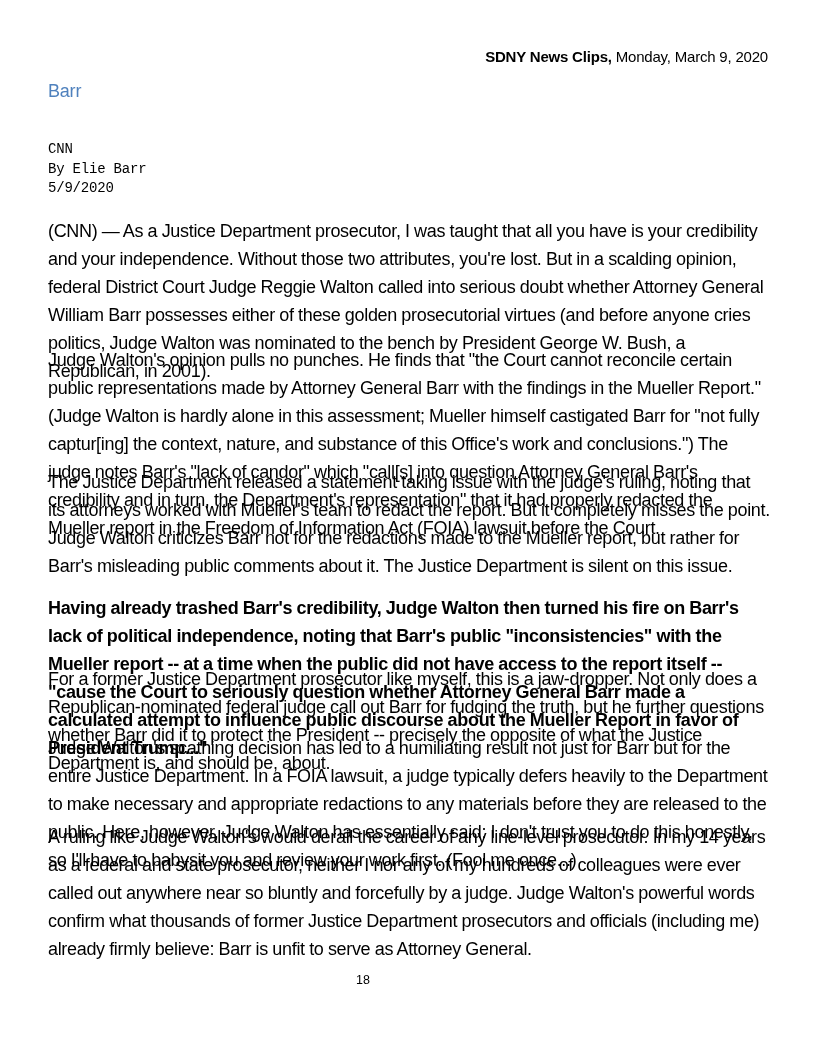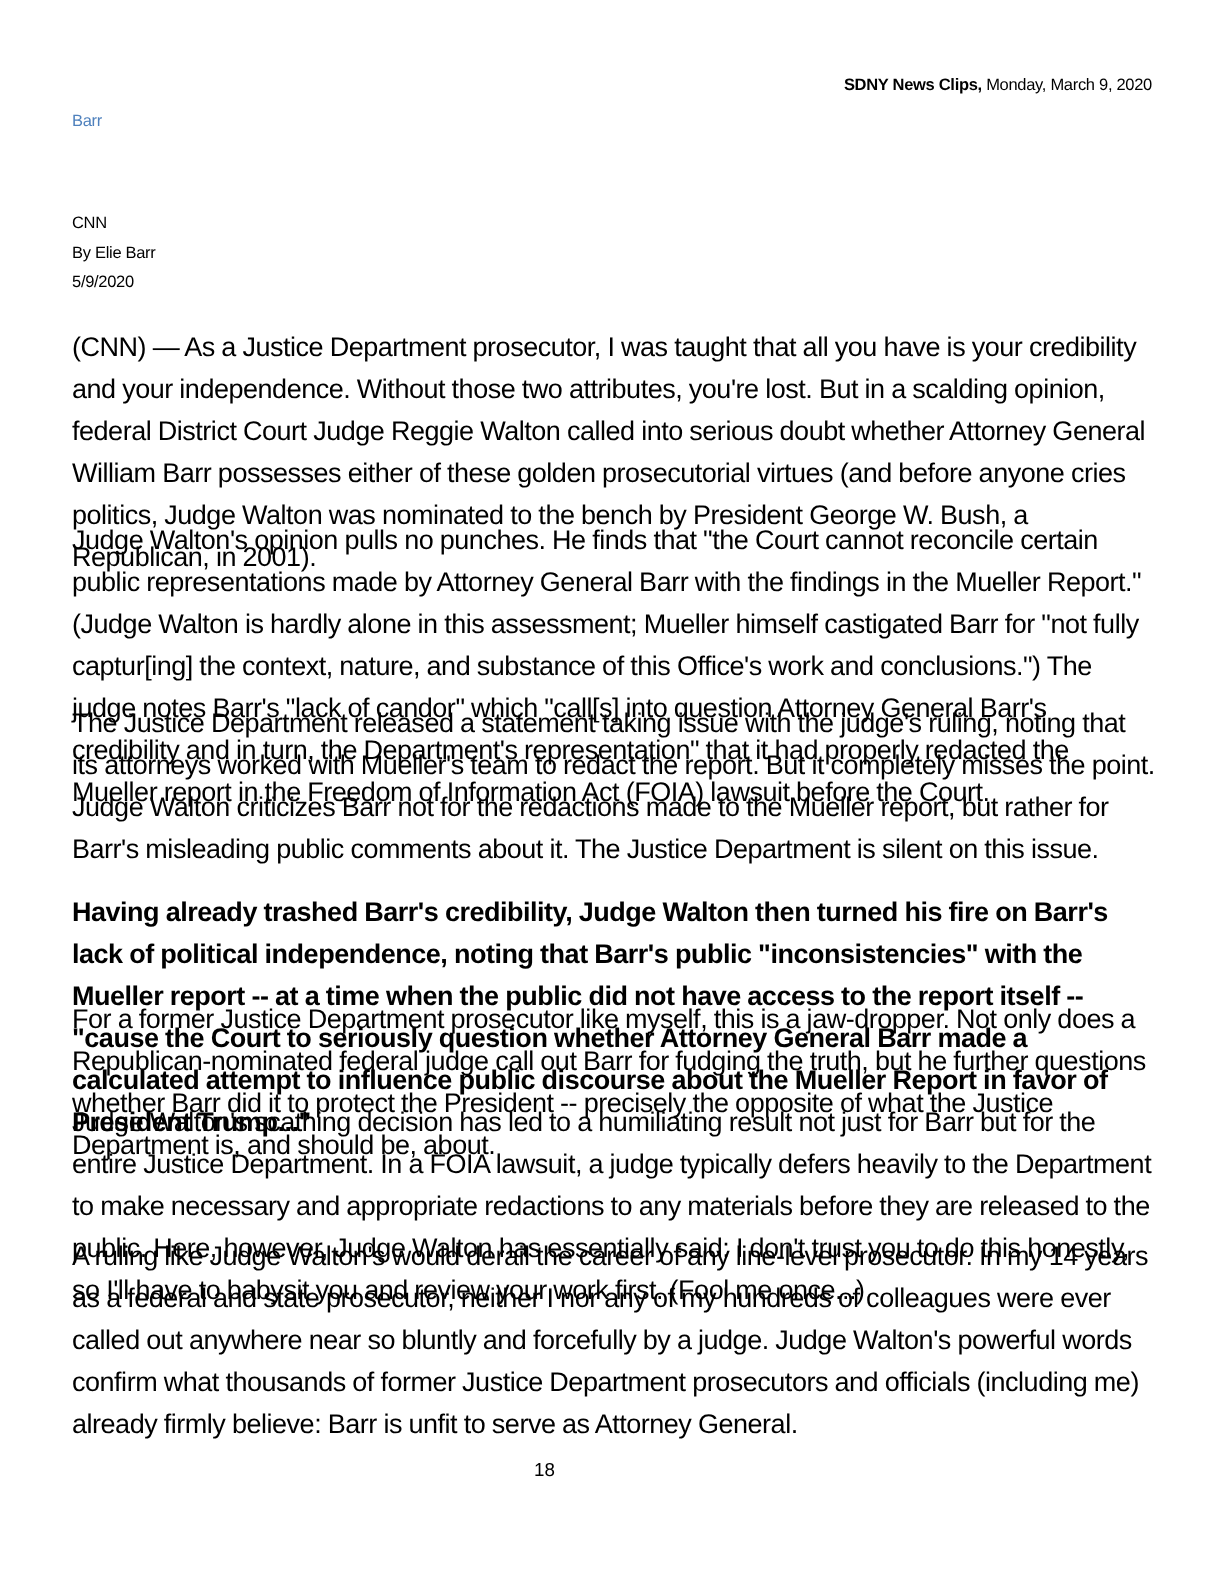--- a/index.html
+++ b/index.html
@@ -17,54 +17,55 @@
     }
     .page {
       position: absolute;
       left: 0; top: 0;
       width: 816px; height: 1056px;
     }
     .running-header {
       position: absolute;
       top: 49px;
       right: 48px;
-      font-size: 11px;
+      font-size: 15px;
       line-height: 16px;
       white-space: nowrap;
       letter-spacing: -0.2px;
     }
     .running-header .pub {
       font-weight: bold;
     }
     .section-heading {
       position: absolute;
       left: 48px;
-      top: 72px;
-      font-size: 11px;
+      top: 82px;
+      font-size: 18px;
       line-height: 18px;
       color: #4f81bd;
       letter-spacing: -0.2px;
     }
     .article-title {
       position: absolute;
       left: 48px;
       top: 106px;
       font-size: 12.5px;
       line-height: 16px;
       font-weight: bold;
       letter-spacing: -0.3px;
       white-space: nowrap;
     }
     .meta {
       position: absolute;
       left: 48px;
       top: 140px;
-      font-size: 11px;
+      font-size: 14px;
       line-height: 19.5px;
       letter-spacing: -0.2px;
+      font-family: Liberation Mono, monospace;
     }
     .meta div { white-space: nowrap; }
     .para {
       position: absolute;
       left: 48px;
       width: 722px;
       font-size: 18px;
       line-height: 28px;
       letter-spacing: -0.32px;
       word-spacing: -0.3px;

